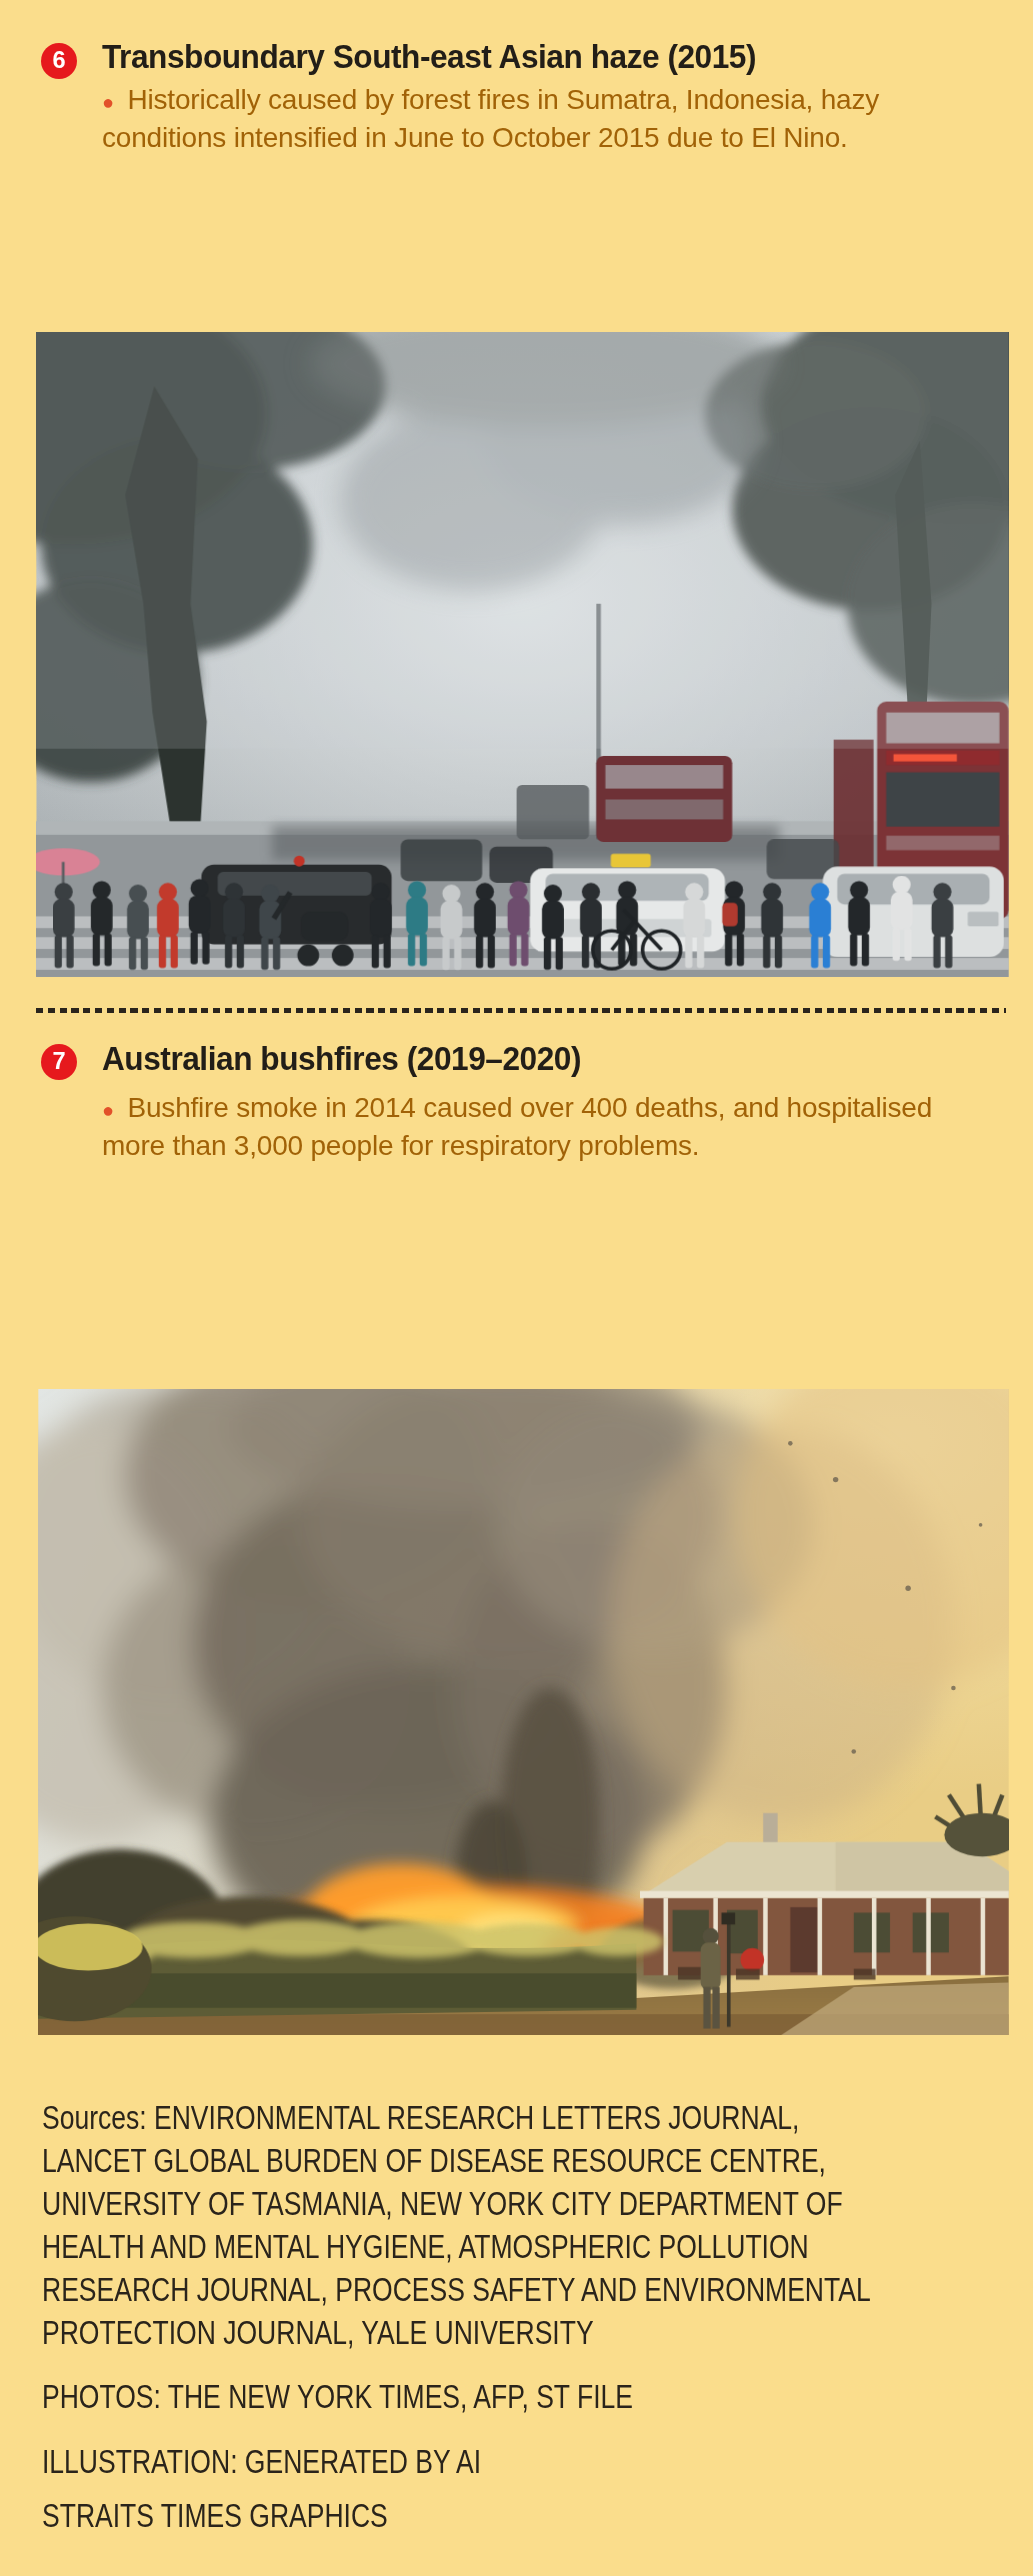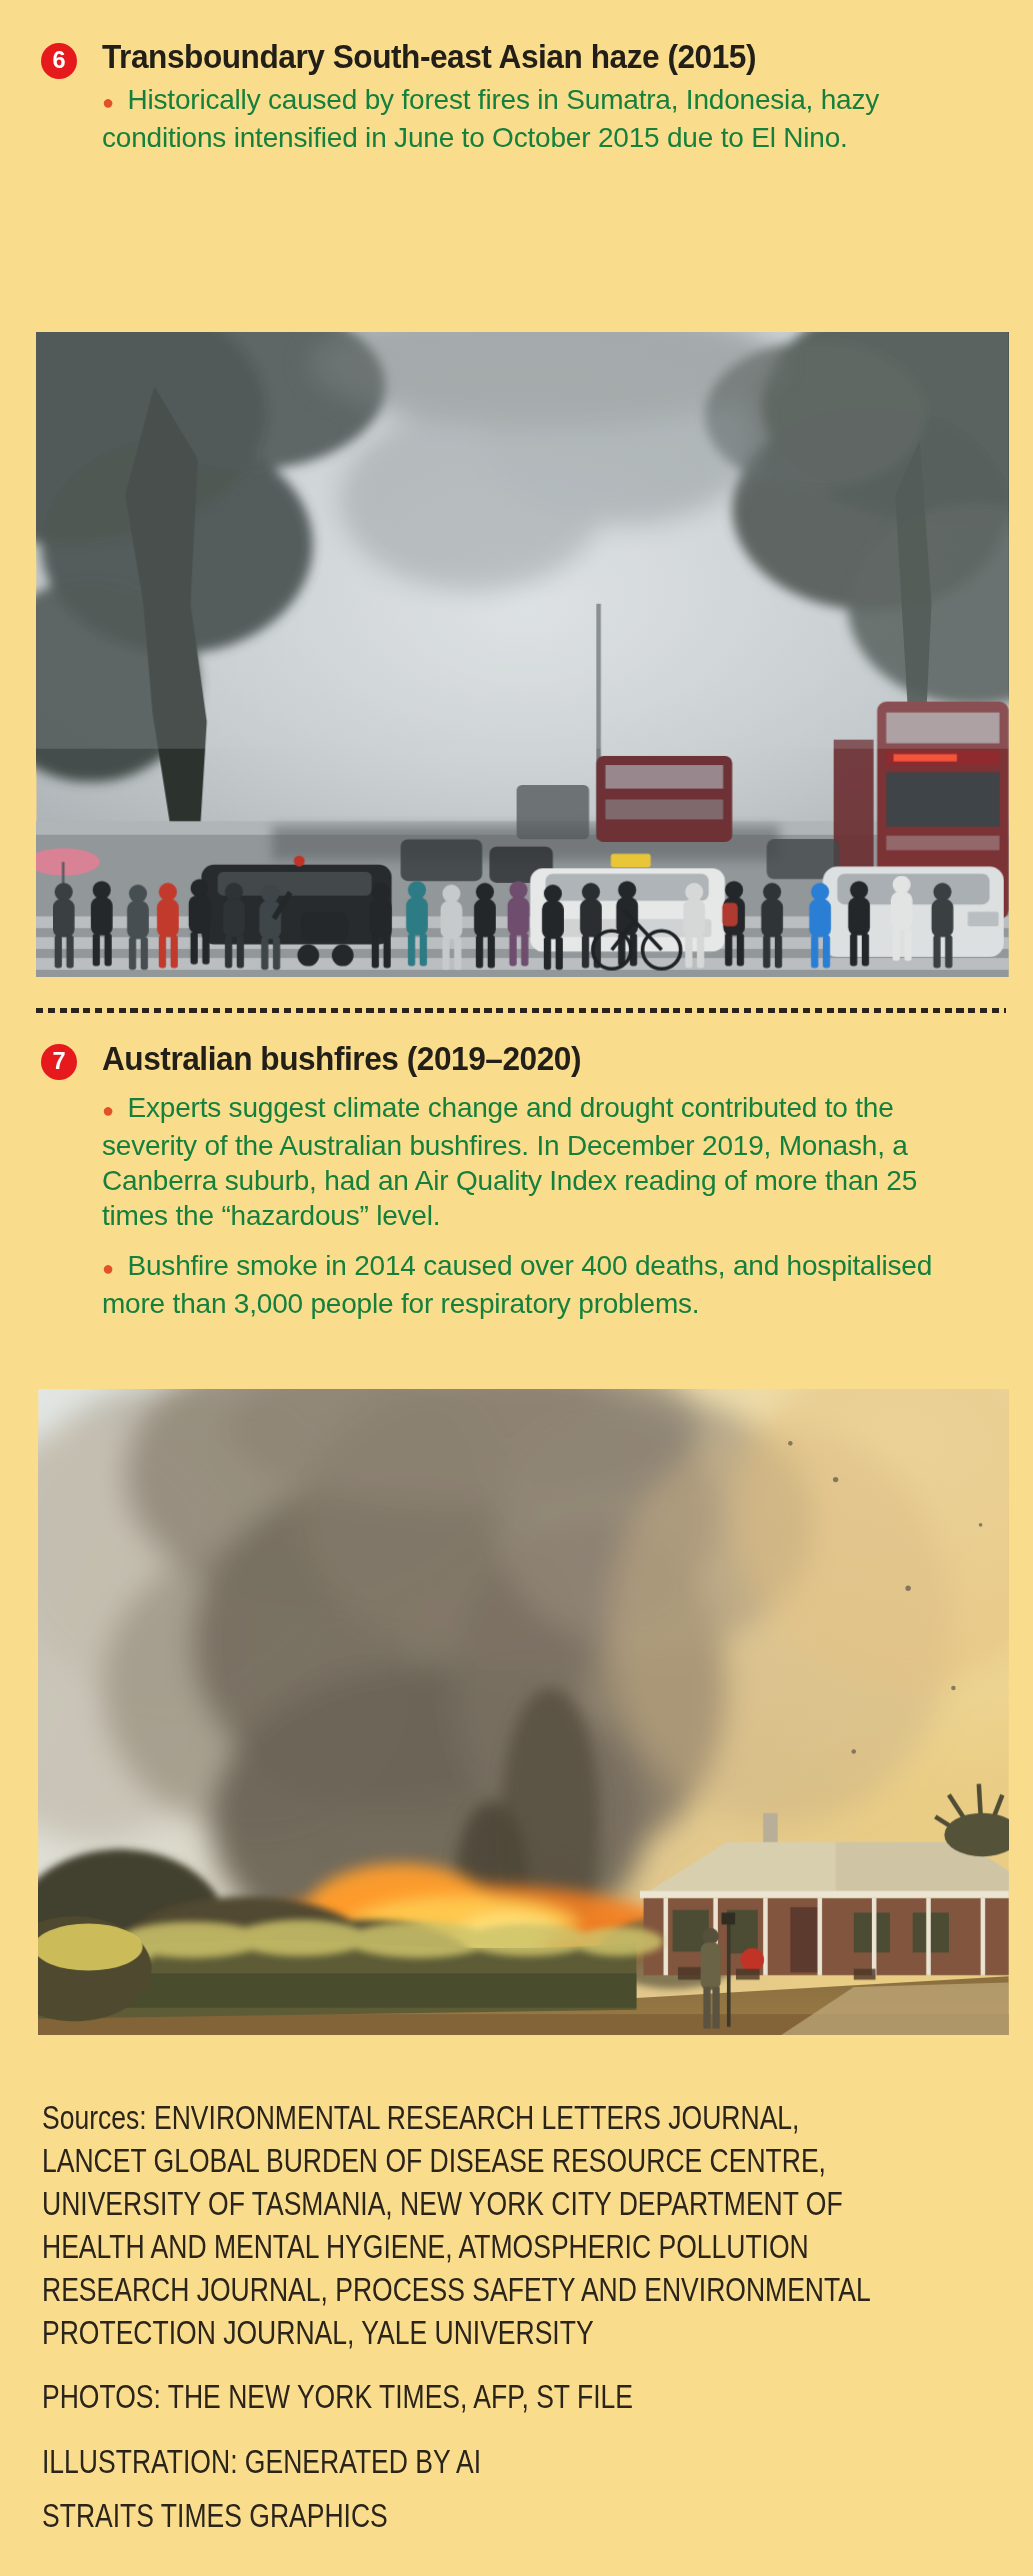--- a/index.html
+++ b/index.html
@@ -17,21 +17,21 @@
     display:flex;align-items:center;justify-content:center;line-height:1;
   }
   .sec-title{
     position:absolute;left:102px;
     font-size:34px;font-weight:bold;letter-spacing:-0.5px;
     white-space:nowrap;transform:scaleX(0.93);transform-origin:0 50%;
     line-height:44px;color:#221e18;
   }
   .bullets{
     position:absolute;left:102px;width:847px;
-    font-size:28px;line-height:35px;letter-spacing:-0.2px;color:#15803d;
+    font-size:28px;line-height:35px;letter-spacing:-0.2px;color:#a16207;
   }
   .bullets p{margin:0 0 14.5px 0;padding:0;}
   .bullets p::before{
     content:"\25CF";color:#e2512a;font-size:20px;margin-right:13.6px;
   }
   .photo{position:absolute;overflow:hidden;}
   .photo svg{display:block;}
   .dotted-rule{
     position:absolute;left:36px;top:1008px;width:970px;height:5.4px;
     background:repeating-linear-gradient(to right,#2a241c 0 7.3px,transparent 7.3px 11.8px);
@@ -205,21 +205,20 @@
   </div>
 
   <div class="dotted-rule"></div>
 
   <div class="badge" style="left:41px;top:1044px;">
     <span>7</span>
   </div>
   <div class="sec-title" style="top:1036px;">Australian bushfires (2019–2020)</div>
 
   <div class="bullets" style="top:1090px;">
-    <p>Experts suggest climate change and drought contributed to the severity of the Australian bushfires. In December 2019, Monash, a Canberra suburb, had an Air Quality Index reading of more than 25 times the “hazardous” level.</p>
     <p>Bushfire smoke in 2014 caused over 400 deaths, and hospitalised more than 3,000 people for respiratory problems.</p>
   </div>
 
   <div class="photo" style="left:38px;top:1389px;width:971px;height:646px;">
     <svg viewBox="0 0 1071 713" width="971" height="646">
       <defs>
         <linearGradient id="sky2" x1="0" y1="0" x2="1" y2="0.25">
           <stop offset="0" stop-color="#e2e6e4"></stop>
           <stop offset="0.45" stop-color="#d8d2be"></stop>
           <stop offset="0.75" stop-color="#e0c78f"></stop>

